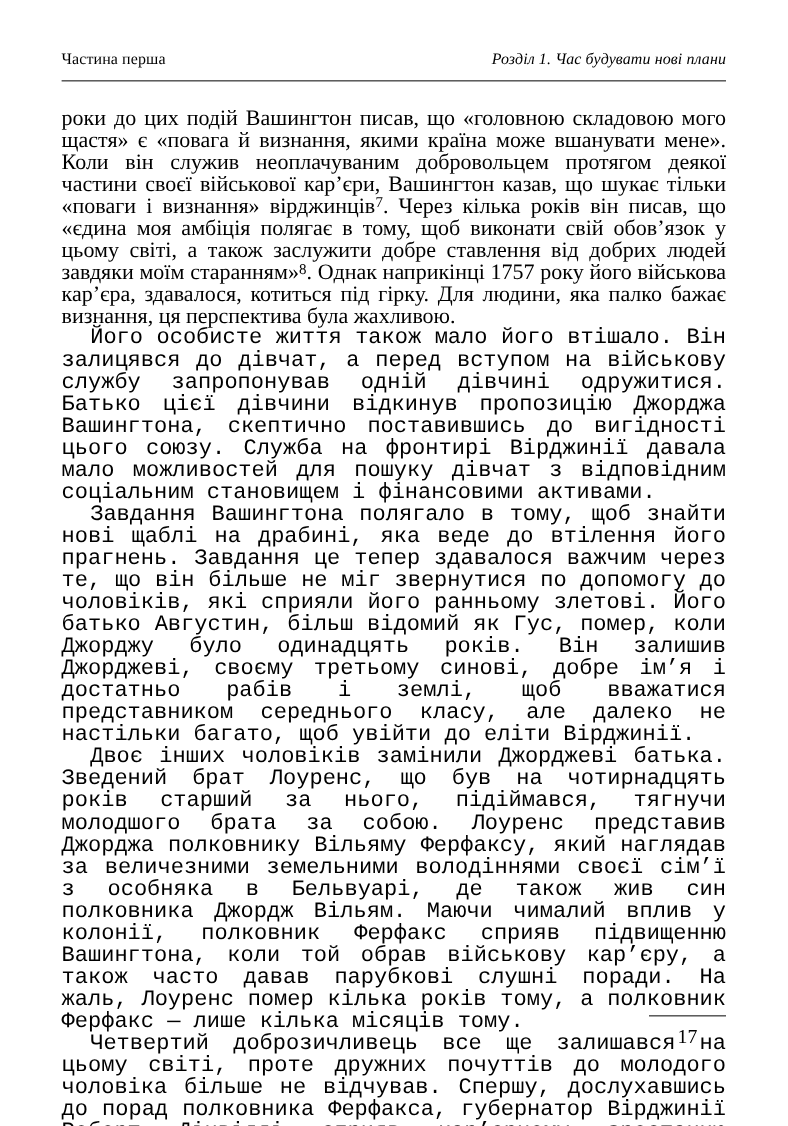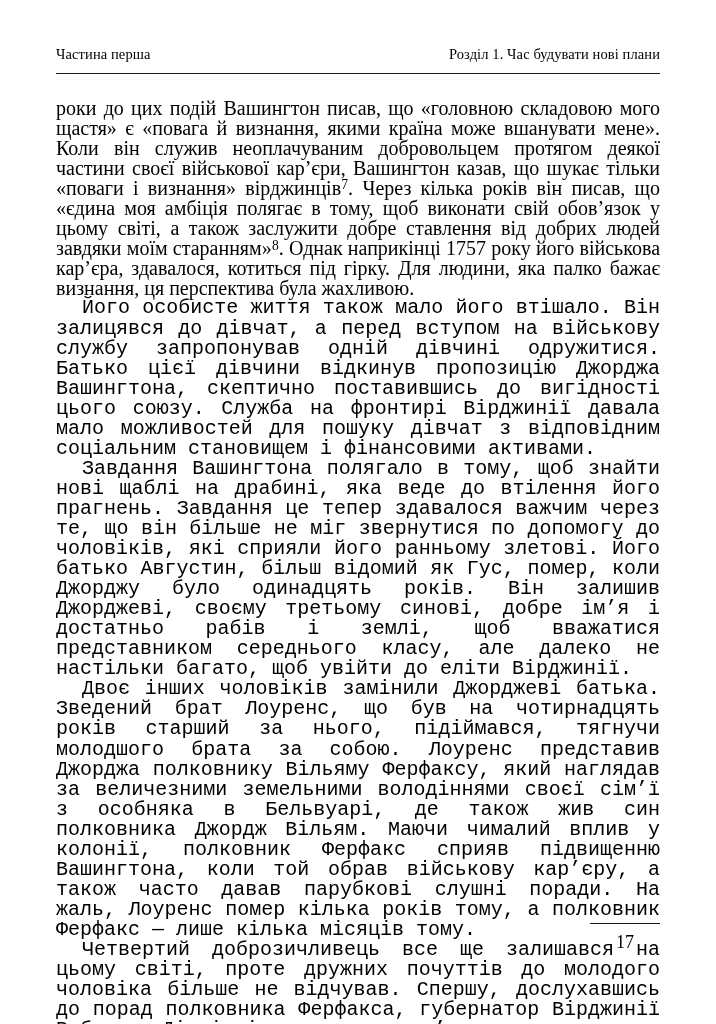--- a/index.html
+++ b/index.html
@@ -34,20 +34,21 @@
     justify-content: space-between;
     font-size: 14.5px;
     line-height: 1.2;
   }
   .header-left {
     font-weight: 400;
     letter-spacing: 0.1px;
     white-space: nowrap;
   }
   .header-right {
+    font-style: italic;
     letter-spacing: 0.1px;
     white-space: nowrap;
   }
   .header-rule {
     position: absolute;
     left: 56px;
     top: 73px;
     width: 604px;
     height: 0;
     border-top: 1.6px solid #1a1a1a;

